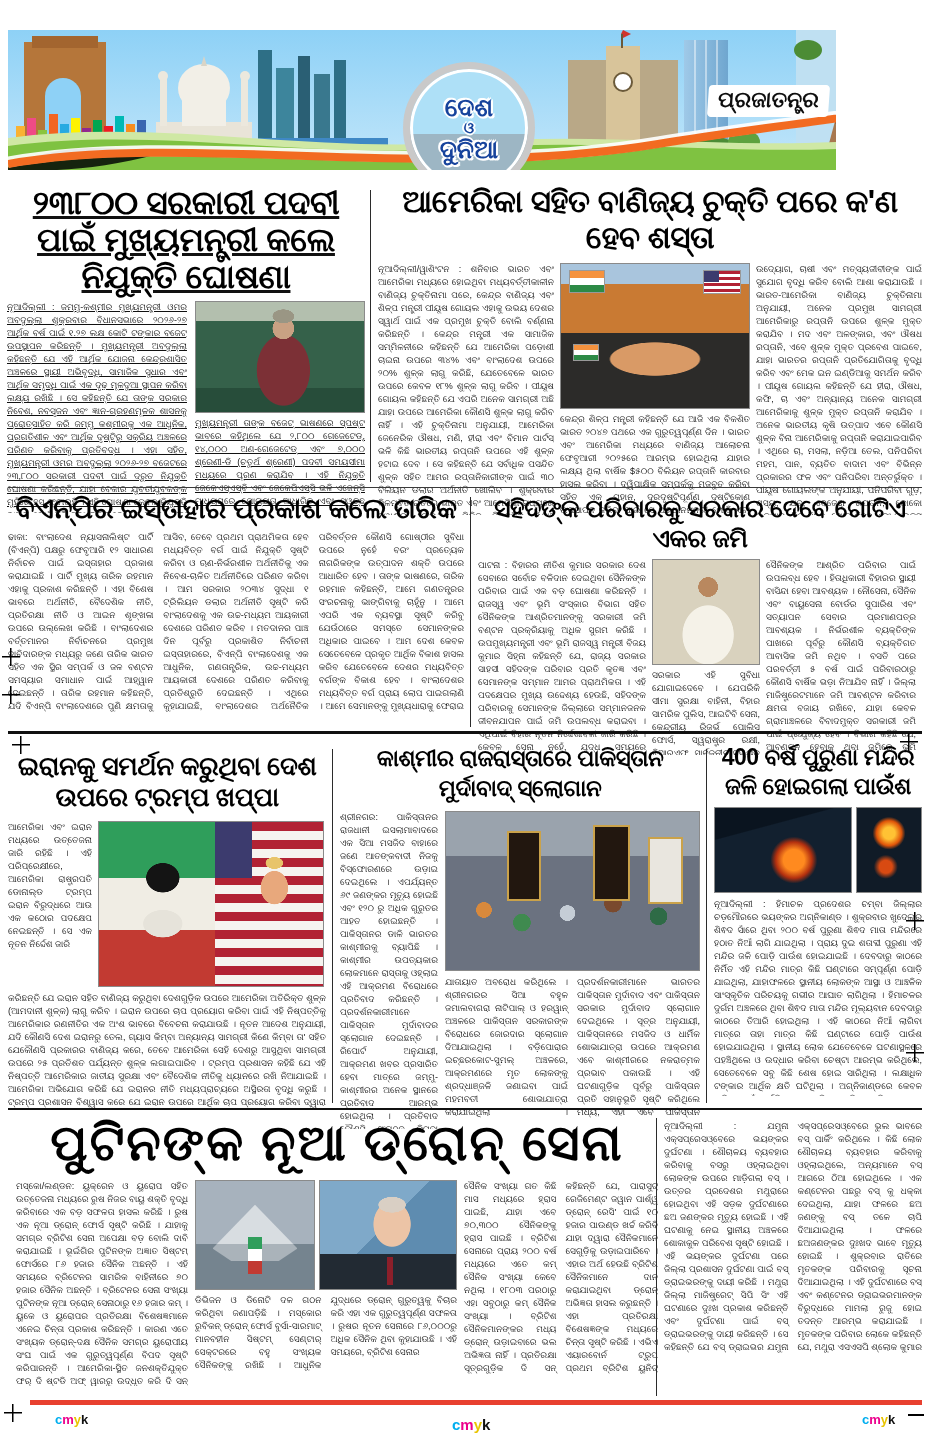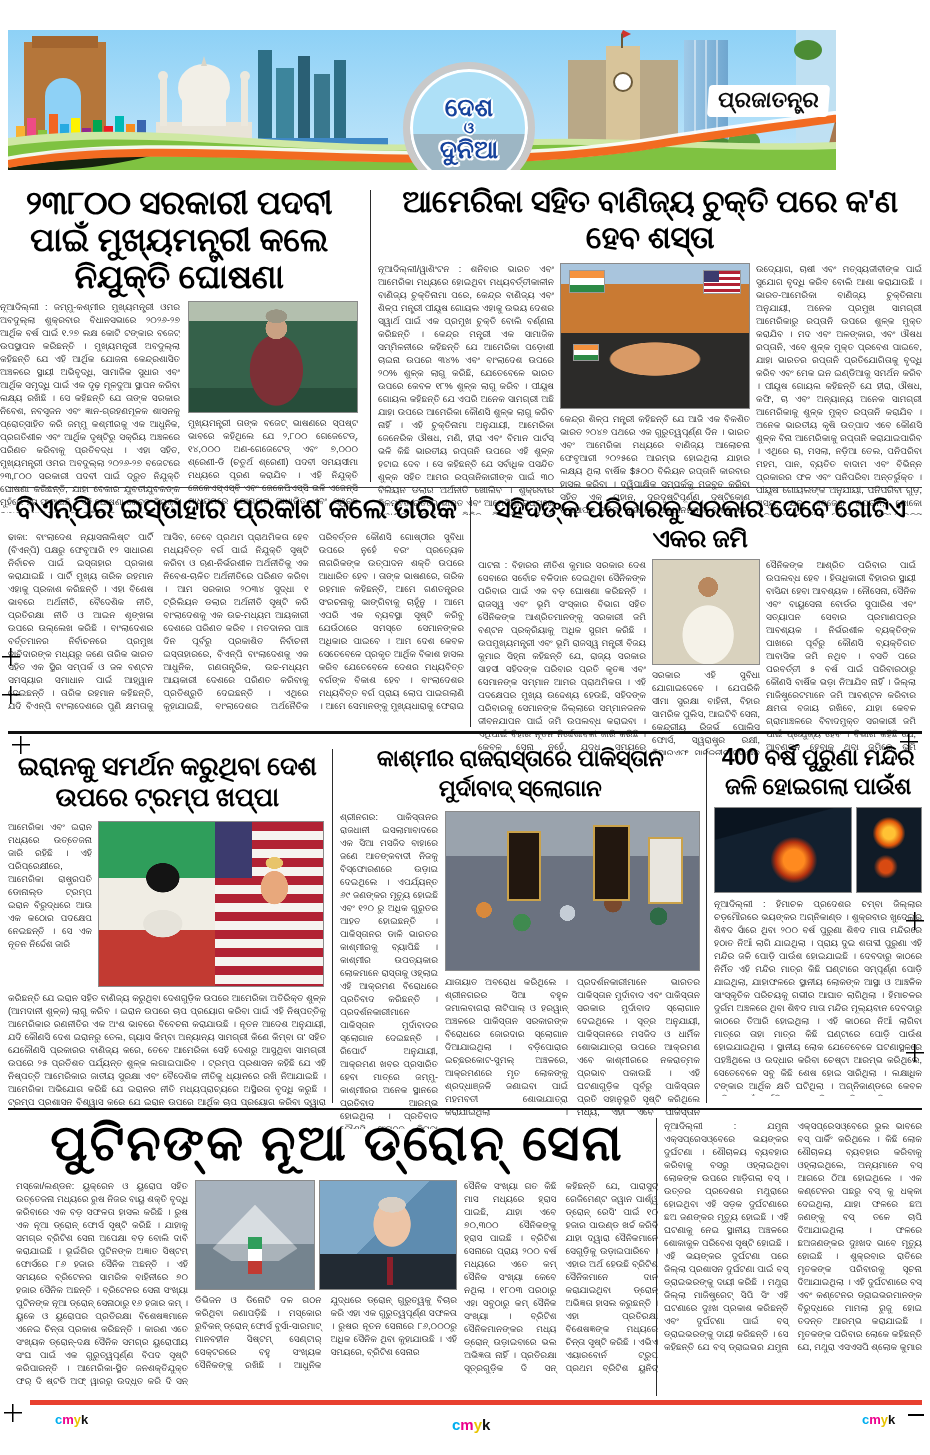--- a/index.html
+++ b/index.html
@@ -198,21 +198,21 @@
     </svg>
     <div class="abs m-circle">
       <div class="t1">ଦେଶ</div>
       <div class="t2">ଓ</div>
       <div class="t3">ଦୁନିଆ</div>
     </div>
     <div class="abs m-brand">ପ୍ରଜାତନ୍ତ୍ର</div>
 
   </div>
 
-  <div class="abs" style="left:0;top:184px;width:358px;height:300px;">
+  <div class="abs" style="left:7px;top:184px;width:358px;height:300px;text-decoration:underline;">
     <div class="hl hl-a1">୨୩୮୦୦ ସରକାରୀ ପଦବୀ ପାଇଁ ମୁଖ୍ୟମନ୍ତ୍ରୀ କଲେ ନିଯୁକ୍ତି ଘୋଷଣା</div>
     <div class="flexrow" style="margin-top:6px;gap:8px;">
       <div class="bodytxt" style="width:180px;height:212px;">ନୂଆଦିଲ୍ଲୀ : ଜମ୍ମୁ-କଶ୍ମୀର ମୁଖ୍ୟମନ୍ତ୍ରୀ ଓମର ଅବଦୁଲ୍ଲା ଶୁକ୍ରବାର ବିଧାନସଭାରେ ୨୦୨୬-୨୭ ଆର୍ଥିକ ବର୍ଷ ପାଇଁ ୧.୨୭ ଲକ୍ଷ କୋଟି ଟଙ୍କାର ବଜେଟ୍ ଉପସ୍ଥାପନ କରିଛନ୍ତି । ମୁଖ୍ୟମନ୍ତ୍ରୀ ଅବଦୁଲ୍ଲା କହିଛନ୍ତି ଯେ ଏହି ଆର୍ଥିକ ଯୋଜନା କେନ୍ଦ୍ରଶାସିତ ଅଞ୍ଚଳରେ ସ୍ଥାୟୀ ଅଭିବୃଦ୍ଧି, ସାମାଜିକ ସୁଧାର ଏବଂ ଆର୍ଥିକ ସମୃଦ୍ଧି ପାଇଁ ଏକ ଦୃଢ଼ ମୂଳଦୁଆ ସ୍ଥାପନ କରିବା ଲକ୍ଷ୍ୟ ରଖିଛି । ସେ କହିଛନ୍ତି ଯେ ତାଙ୍କ ସରକାର ନିବେଶ, ନବସୃଜନ ଏବଂ ଜ୍ଞାନ-ଗ୍ରହଣମୂଳକ ଶାସନକୁ ପ୍ରୋତ୍ସାହିତ କରି ଜମ୍ମୁ କଶ୍ମୀରକୁ ଏକ ଆଧୁନିକ, ପ୍ରଗତିଶୀଳ ଏବଂ ଆର୍ଥିକ ଦୃଷ୍ଟିରୁ ସକ୍ରିୟ ଅଞ୍ଚଳରେ ପରିଣତ କରିବାକୁ ପ୍ରତିବଦ୍ଧ । ଏହା ସହିତ, ମୁଖ୍ୟମନ୍ତ୍ରୀ ଓମର ଅବଦୁଲ୍ଲା ୨୦୨୬-୨୭ ବଜେଟରେ ୨୩,୮୦୦ ସରକାରୀ ପଦବୀ ପାଇଁ ଦ୍ରୁତ ନିଯୁକ୍ତି ଘୋଷଣା କରିଛନ୍ତି, ଯାହା ବେକାର ଯୁବତୀଯୁବକଙ୍କ ମୁହଁରେ ହସ ଫୁଟାଇଛି । ଏହି ଘୋଷଣା କେବଳ ନିଯୁକ୍ତି ଦ୍ୱାରା ଖୋଲିନାହିଁ ବରଂ ଚାକିରୀରେ ଏକ ସ୍ୱଚ୍ଛ ଏବଂ ସମୟୋଚିତ ନିଯୁକ୍ତି ପ୍ରକ୍ରିୟା ପାଇଁ ଆଶା ସୃଷ୍ଟି କରିଛି ।</div>
       <div style="width:170px;">
         <div class="photo ph-omar" style="width:170px;height:112px;"></div>
         <div class="bodytxt" style="width:170px;height:94px;margin-top:4px;">ମୁଖ୍ୟମନ୍ତ୍ରୀ ତାଙ୍କ ବଜେଟ୍ ଭାଷଣରେ ସ୍ପଷ୍ଟ ଭାବରେ କହିଥିଲେ ଯେ ୨,୮୦୦ ଗେଜେଟେଡ୍, ୧୪,୦୦୦ ଅଣ-ଗେଜେଟେଡ୍ ଏବଂ ୭,୦୦୦ ଶ୍ରେଣୀ-ଡି (ଚତୁର୍ଥ ଶ୍ରେଣୀ) ପଦବୀ ସମୟସୀମା ମଧ୍ୟରେ ପୂରଣ କରାଯିବ । ଏହି ନିଯୁକ୍ତି ଜେକେଏସ୍‌ଏସ୍‌ବି ଏବଂ ଜେକେପିଏସ୍‌ସି ଭଳି ଏଜେନ୍ସି ମାଧ୍ୟମରେ ଯୋଗ୍ୟତା ଆଧାରିତ ଏବଂ ସ୍ୱଚ୍ଛ ଉପାୟରେ କରାଯିବ ।</div>
       </div>
     </div>
   </div>
   <div class="abs vrule" style="left:370px;top:190px;height:292px;"></div>

